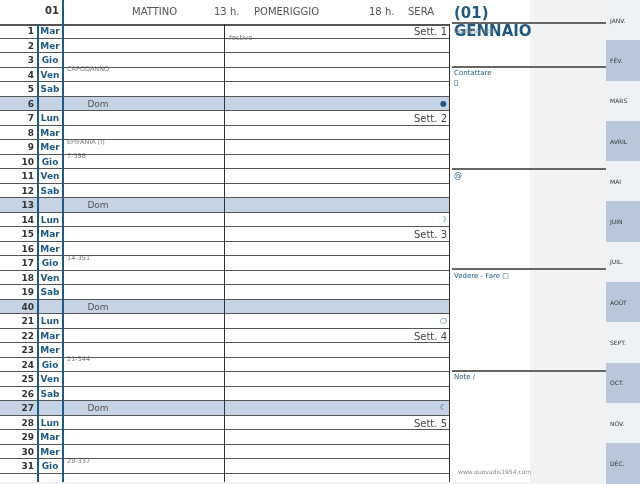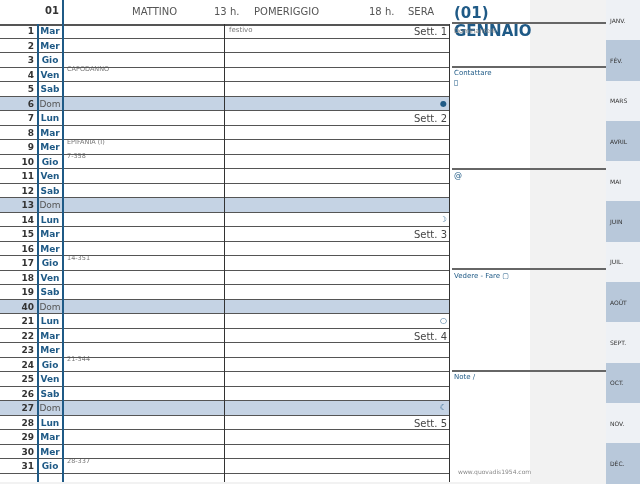--- a/index.html
+++ b/index.html
@@ -7,23 +7,23 @@
   .page { position:absolute; left:0; top:0; width:530px; height:482px; background:#fff; }
   .hdr { position:absolute; top:0; left:0; width:450px; height:24px; border-bottom:2px solid #555; }
   .hdr span { position:absolute; top:6px; font-size:10px; color:#555; }
   .hdr .num { left:45px; font-size:10px; font-weight:bold; color:#333; top:5px; }
   .vline { position:absolute; background:#1f5a86; width:2px; }
   .grid { position:absolute; top:24px; left:0; width:450px; }
   .row { position:relative; height:14.52px; border-bottom:1.5px solid #555; box-sizing:border-box; }
   .row.sun { background:#c5d3e4; }
   .row .d { position:absolute; left:0; width:34px; text-align:right; font-size:9px; font-weight:bold; color:#333; top:2px; }
   .row .w { position:absolute; left:38px; width:24px; text-align:center; font-size:9px; font-weight:bold; color:#1f5a86; top:2px; }
-  .row.sun .w { color:#555; font-weight:normal; }
+  .row.sun .w { color:#555; font-weight:normal;padding-left:48px; }
   .row .note { position:absolute; left:67px; top:10px; font-size:6.5px; color:#777;margin-top:31px; }
-  .row .mid { position:absolute; left:229px; top:2px; font-size:7px; color:#777; }
+  .row .mid { position:absolute; left:229px; top:10px; font-size:7px; color:#777; }
   .row .wk { position:absolute; right:3px; top:2px; font-size:10px; font-weight:normal; color:#444; }
   .row .moon { position:absolute; right:3px; top:2px; font-size:8px; color:#1f5a86; }
   .title { position:absolute; left:454px; top:4px; font-size:15px; font-weight:bold; color:#1f5a86; }
   .sep { position:absolute; left:452px; width:156px; height:2px; background:#666; }
   .lbl { position:absolute; left:454px; font-size:7px; font-weight:normal; color:#1f5a86; }
   .dom { position:absolute; left:454px; top:27px; font-size:6.5px; color:#888; }
   .url { position:absolute; left:458px; top:468px; font-size:6px; color:#888; }
   .tabs { position:absolute; left:606px; top:0; width:34px; height:484px; }
   .tab { height:40.3px; font-size:6px; color:#333; display:flex; align-items:center; padding-left:4px; box-sizing:border-box; }
   .tab:nth-child(even) { background:#b8c8da; }

